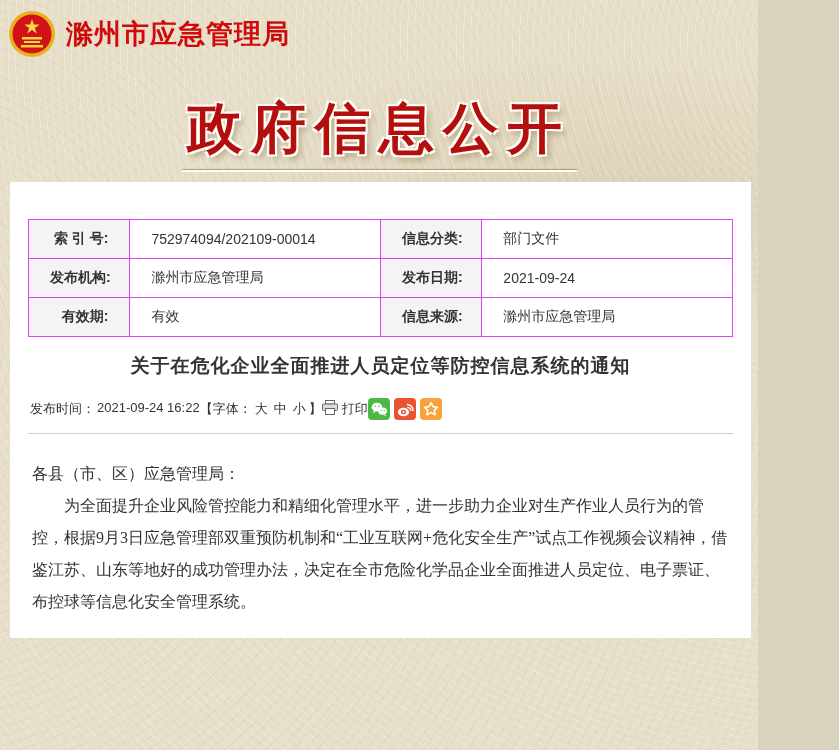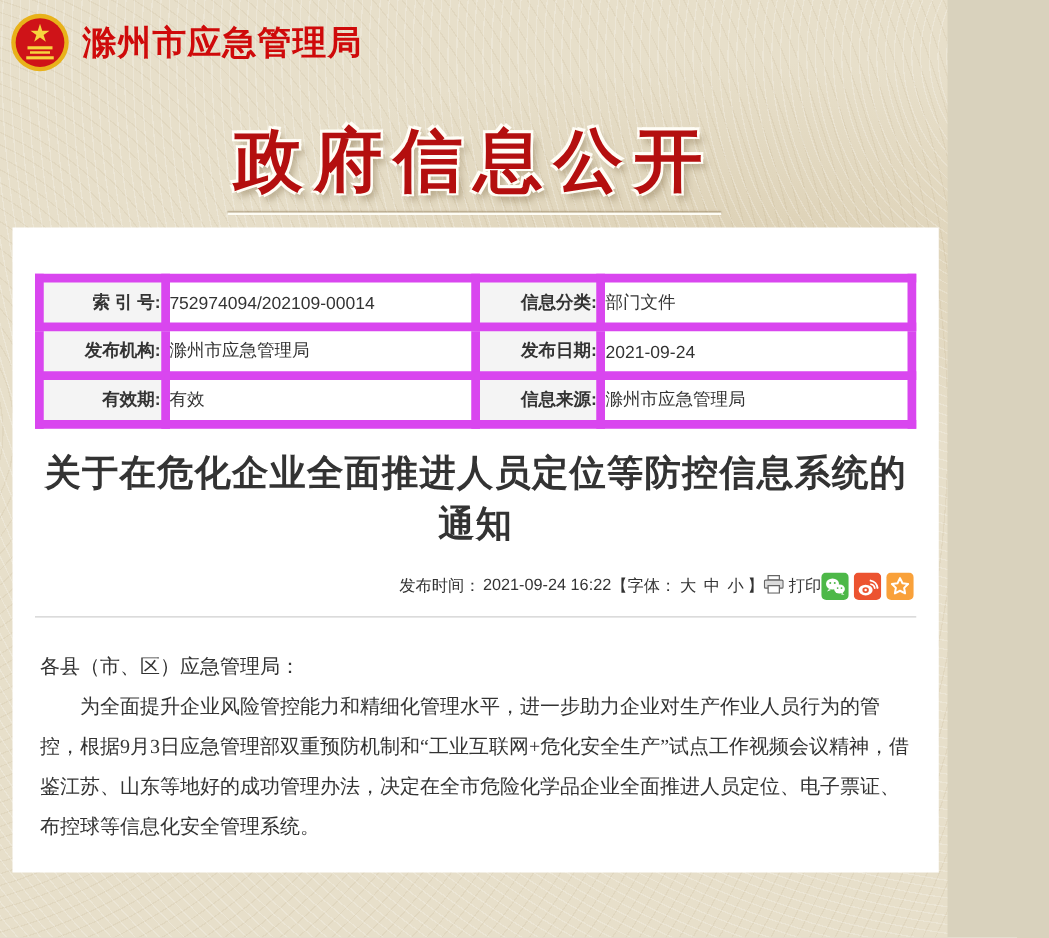--- a/index.html
+++ b/index.html
@@ -36,34 +36,34 @@
   .breadcrumb a { color:#514c3c; text-decoration:none; cursor:pointer; }
   .crumb-sep { margin:0 6px; color:#6b6452; }
   
   .content-panel {
     margin:10px 7px 0 10px; background:#ffffff; min-height:438px;
     padding:37px 18px 20px 18px;
   }
   
   table.info-table { width:100%; border-collapse:collapse; table-layout:fixed; }
   .info-table td {
-    border:7px solid #d946ef; height:39px; font-size:14px; color:#333;
-    padding:0 0; background:#fff;margin-left:12px;
+    border:1px solid #d946ef; height:39px; font-size:14px; color:#333;
+    padding:0 21px; background:#fff;margin-left:12px;
   }
   .info-table td.lbl {
     width:14.4%; background:#f4f4f4; text-align:right; font-weight:bold; white-space:nowrap;
   }
   .info-table td.val { width:35.6%; text-align:left; }
   
   .article-title {
-    margin-top:16px; text-align:center; font-size:29px; font-weight:bold;
+    margin-top:16px; text-align:center; font-size:19px; font-weight:bold;
     color:#333; letter-spacing:1px; line-height:1.4;
   }
   .meta-row {
-    margin-top:18px; display:flex; justify-content:flex-end; align-items:center;
+    margin-top:18px; display:flex; justify-content:flex-start; align-items:center;
     font-size:13px; color:#333; padding:0 2px;
   }
   .meta-left { display:flex; gap:2px; }
   .meta-right { display:flex; align-items:center; }
   .font-widget { display:flex; align-items:center; }
   .font-widget a { cursor:pointer; margin:0 3px; color:#333; text-decoration:none; }
   .print-btn { display:flex; align-items:center; gap:4px; cursor:pointer; color:#333; }
   .share-icons { display:flex; align-items:center; gap:4px; }
   .share-icons .sicon { width:22px; height:22px; cursor:pointer; display:block; }
   .meta-divider { margin-top:13px; border-top:1px solid #cfcfcf; }

